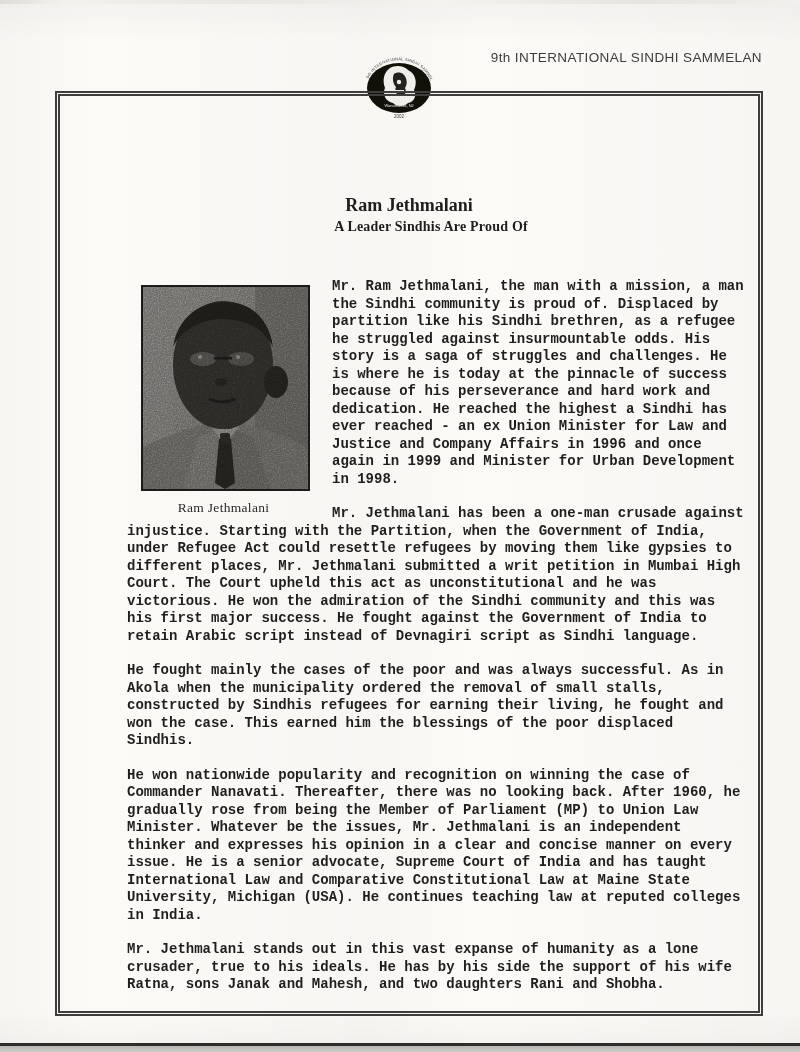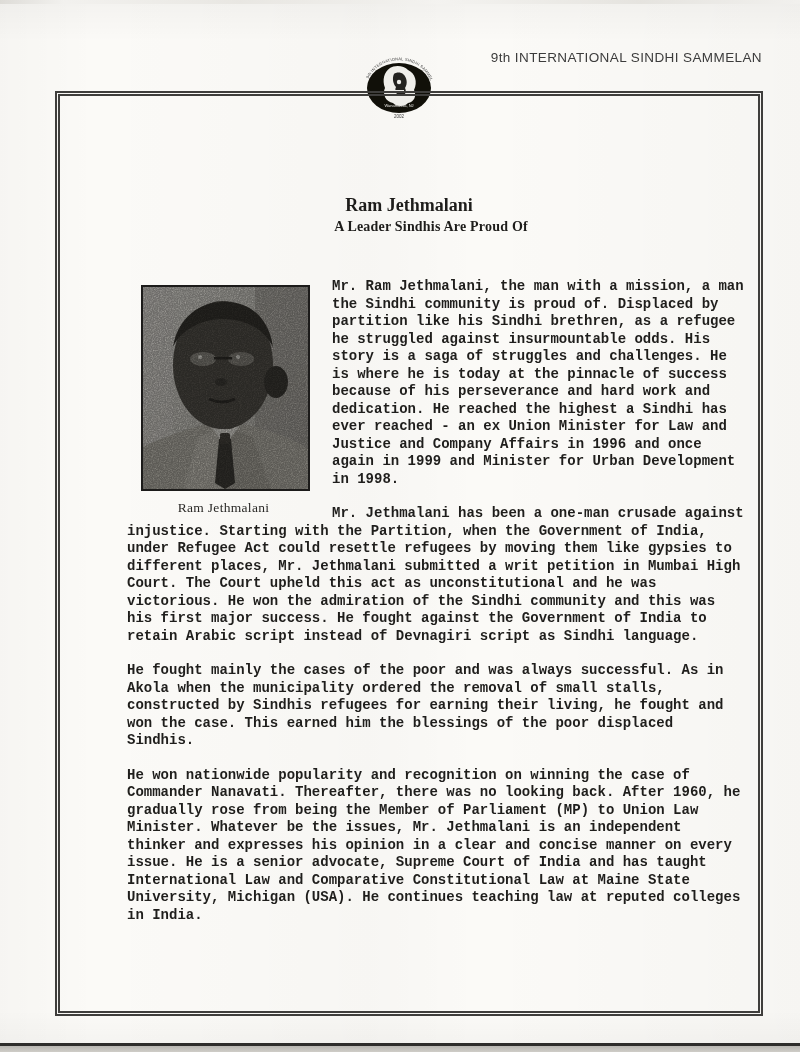--- a/index.html
+++ b/index.html
@@ -155,20 +155,21 @@
             <rect x="0" y="0" width="165" height="202" fill="#777" filter="url(#grain)" opacity="0.45"></rect>
           </svg>
         </div>
         <div class="photo-caption">Ram Jethmalani</div>
       </div>
 
       <p>Mr. Ram Jethmalani, the man with a mission, a man the Sindhi community is proud of.  Displaced by partition like his Sindhi brethren, as a refugee he struggled against insurmountable odds.  His story is a saga of struggles and challenges.  He is where he is today at the pinnacle of success because of his perseverance and hard work and dedication.  He reached the highest a Sindhi has ever reached - an ex Union Minister for Law and Justice and Company Affairs in 1996 and once again in 1999 and Minister for Urban Development in 1998.</p>
       <p>Mr. Jethmalani has been a one-man crusade against injustice.  Starting with the Partition, when the Government of India, under Refugee Act could resettle refugees by moving them like gypsies to different places, Mr. Jethmalani submitted a writ petition in Mumbai High Court.  The Court upheld this act as unconstitutional and he was victorious.  He won the admiration of the Sindhi community and this was his first major success.  He fought against the Government of India to retain Arabic script instead of Devnagiri script as Sindhi language.</p>
       <p>He fought mainly the cases of the poor and was always successful.  As in Akola when the municipality ordered the removal of small stalls, constructed by Sindhis refugees for earning their living, he fought and won the case.  This earned him the blessings of the poor displaced Sindhis.</p>
       <p>He won nationwide popularity and recognition on winning the case of Commander Nanavati.  Thereafter, there was no looking back.  After 1960, he gradually rose from being the Member of Parliament (MP) to Union Law Minister.  Whatever be the issues, Mr. Jethmalani is an independent thinker and expresses his opinion in a clear and concise manner on every issue.  He is a senior advocate, Supreme Court of India and has taught International Law and Comparative Constitutional Law at Maine State University, Michigan (USA).  He continues teaching law at reputed colleges in India.</p>
+      <p>Mr. Jethmalani stands out in this vast expanse of humanity as a lone crusader, true to his ideals.  He has by his side the support of his wife Ratna, sons Janak and Mahesh, and two daughters Rani and Shobha.</p>
     </div>
 
   </div>
 </div>
 
 <div class="bottom-band">
   <div class="line"></div>
   <div class="grey"></div>
 </div>
 

